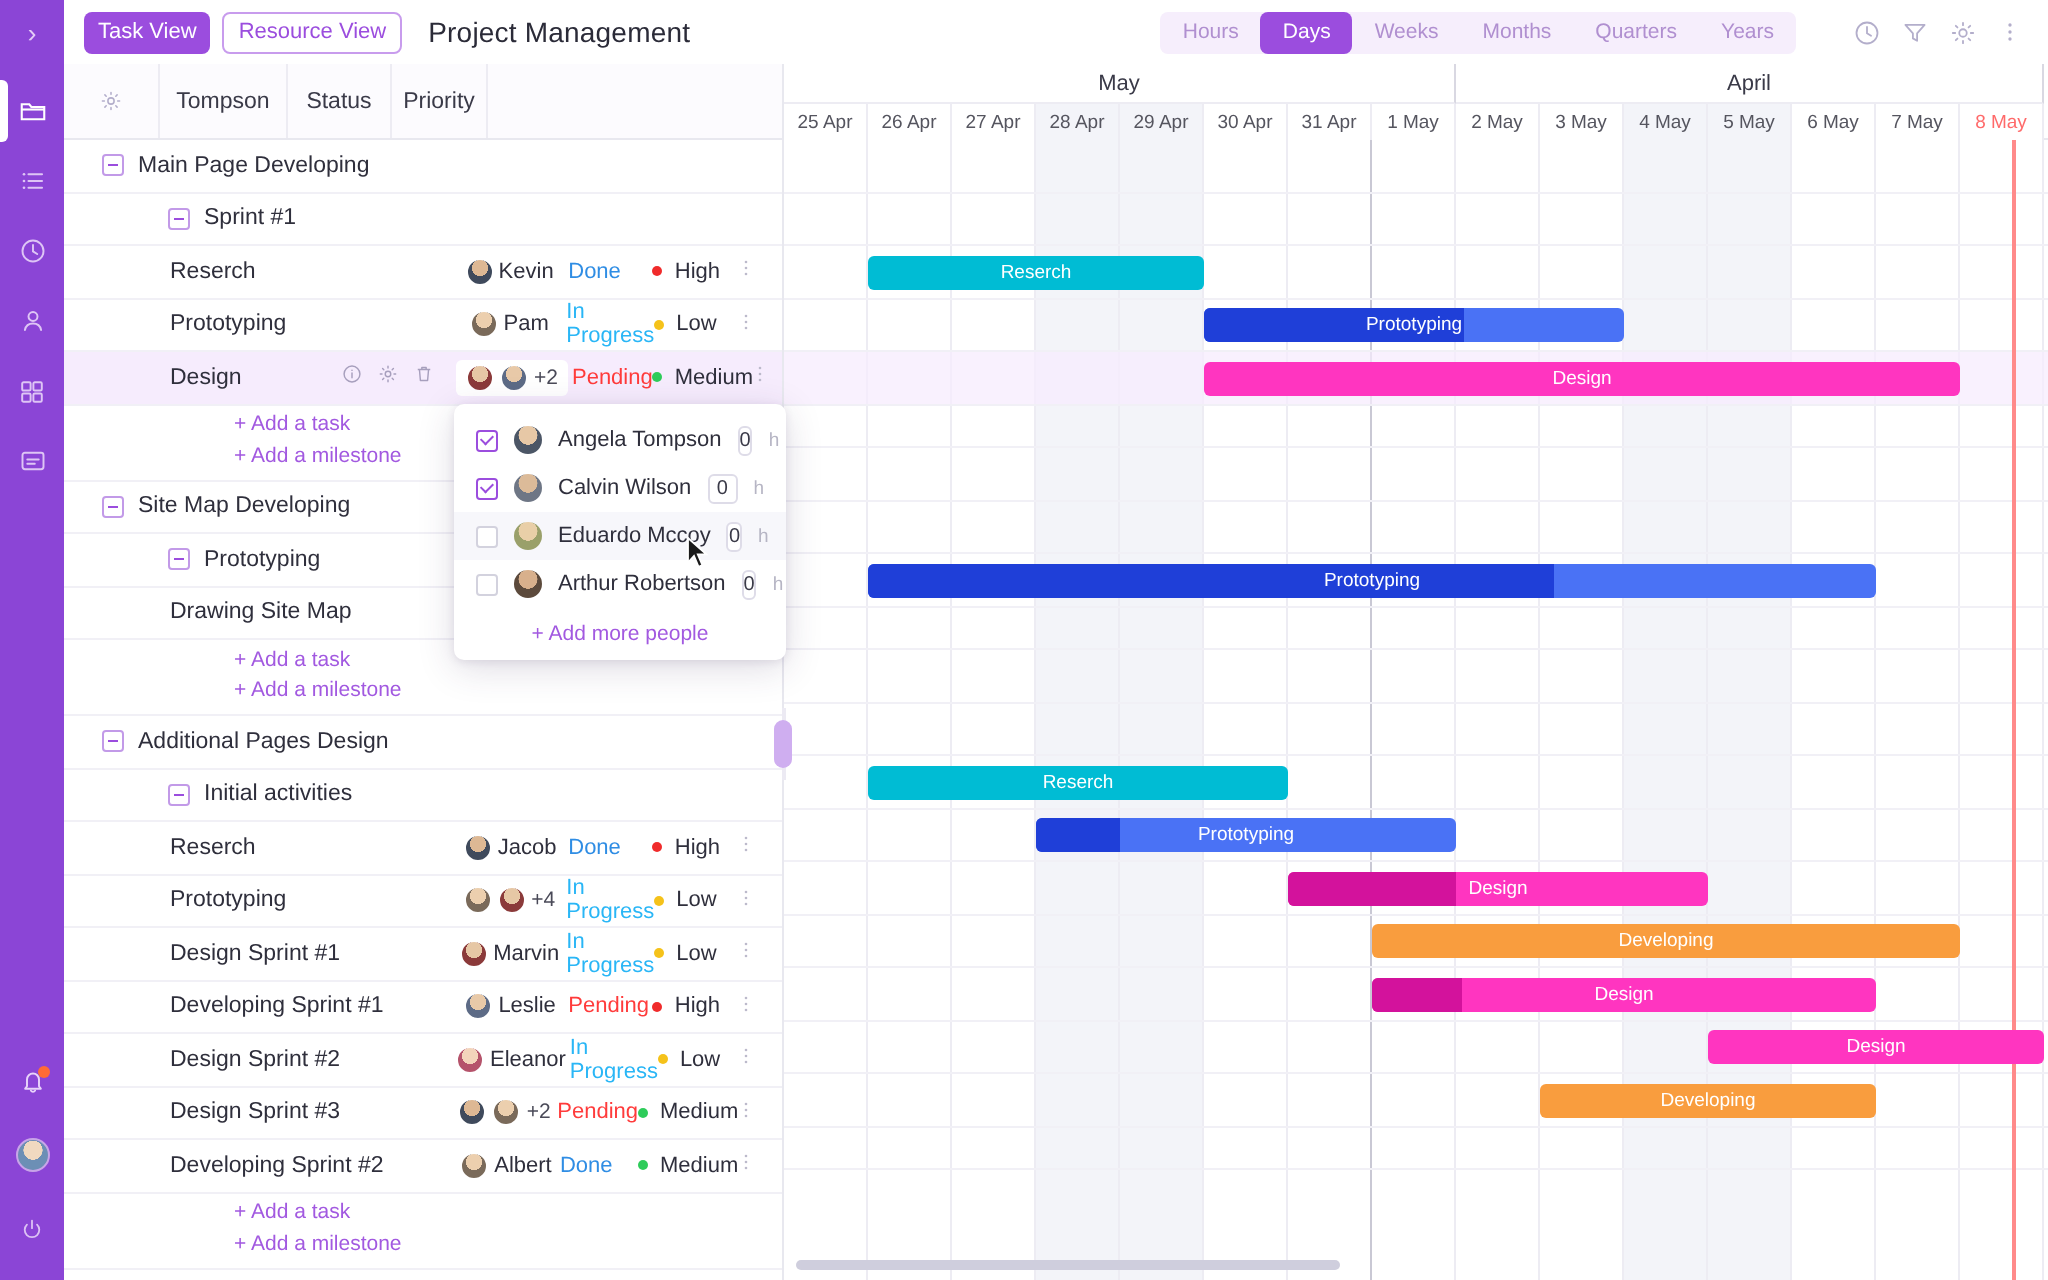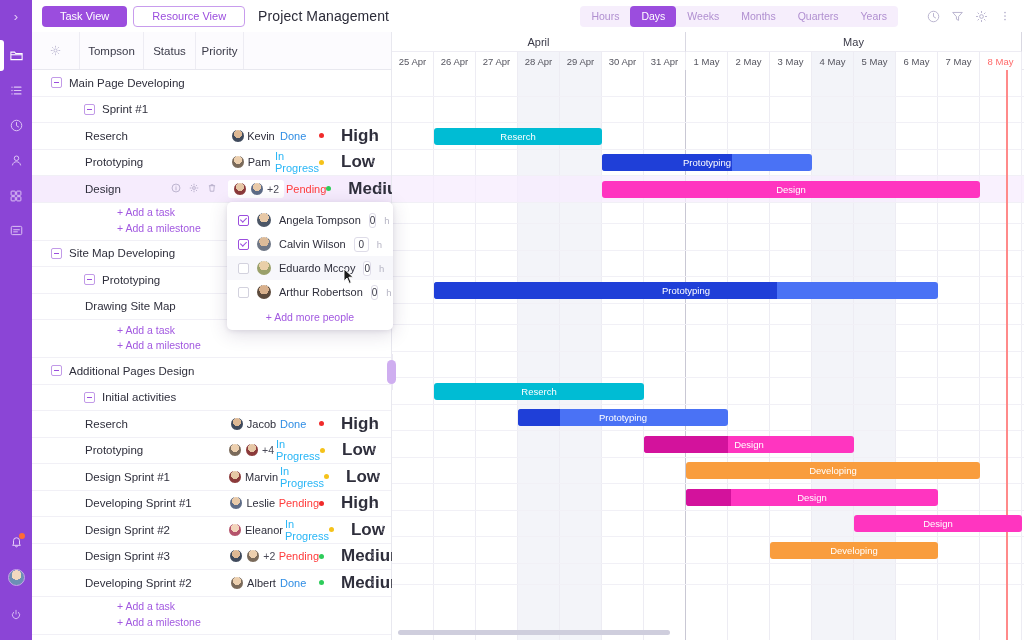--- a/index.html
+++ b/index.html
@@ -40,21 +40,21 @@
 
   
   .main { flex: 1; display: flex; flex-direction: column; height: 640px; position: relative; background:#fff; }
 
   
   .topbar {
     height: 32px; flex: 0 0 32px; display: flex; align-items: center;
     background: #fff; padding: 0 8px 0 10px; position: relative; z-index: 5;
   }
   .vbtn {
-    height: 21px; padding: 0 18px; border-radius: 4px; font-size: 11px;
+    height: 21px; padding: 0 7px; border-radius: 4px; font-size: 11px;
     display: flex; align-items: center; justify-content: center; cursor: pointer;
   }
   .vbtn.primary { background: #9b4dde; color: #fff; }
   .vbtn.ghost { background: #fff; color: #9b4dde; border: 1px solid #c89ced; margin-left: 6px; }
   .proj-title { font-size: 14px; color: #2b2b38; margin-left: 13px; letter-spacing: .1px; }
   .scale-group { display: flex; background: #f6eefc; border-radius: 4px; margin-left: auto; overflow: hidden; }
   .scale-btn {
     height: 21px; padding: 0 11px; font-size: 10.5px; color: #b08fd0;
     display: flex; align-items: center; cursor: pointer; background: transparent;
   }
@@ -111,21 +111,21 @@
   .av.a3 { background: radial-gradient(circle at 50% 33%, #ddb894 0 40%, #3f4a5c 41% 100%); }
   .av.a4 { background: radial-gradient(circle at 50% 33%, #eccfae 0 40%, #7a6a5a 41% 100%); }
   .av.a5 { background: radial-gradient(circle at 50% 33%, #e6c7a5 0 40%, #8b3a3a 41% 100%); }
   .aname { font-size: 11px; color: #2f2f3c; white-space: nowrap; }
   .aplus { font-size: 10.5px; color: #4a4a58; }
   .avbox {
     display: flex; align-items: center; gap: 3px; background: #fff;
     border-radius: 3px; padding: 2px 5px;
   }
   .status { width: 52px; text-align: left; font-size: 11px; padding-left: 2px; }
-  .priority { width: 48px; display: flex; align-items: center; gap: 17px; font-size: 17px; color: #2f2f3c; font-weight: bold; }
+  .priority { width: 48px; display: flex; align-items: center; gap: 6px; font-size: 11px; color: #2f2f3c; }
   .pdot { width: 5px; height: 5px; border-radius: 50%; flex: 0 0 5px; }
   .kebab { margin-left: auto; padding-right: 12px; color: #b9b8c6; font-size: 11px; line-height: 1; letter-spacing: 0; }
   .addrow {
     height: 15.5px; display: flex; align-items: center; padding-left: 85px;
     font-size: 10.5px; color: #a259e0; cursor: pointer;
   }
   .addblock { border-bottom: 1px solid #f1f0f6; padding: 2px 0 4px; }
 
   
   .splitter {
@@ -642,22 +642,22 @@
       </div>
 
       <div class="splitter">
         <div class="line"></div>
         <div class="grip"></div>
       </div>
 
       <div class="gantt">
         <div class="g-head">
           <div class="g-months" id="g-months">
+              <div class="g-month" style="flex: 0 0 336px;">May</div>
               <div class="g-month" style="flex: 0 0 294px;">April</div>
-              <div class="g-month" style="flex: 0 0 336px;">May</div>
             </div>
           <div class="g-days" id="g-days">
               <div class="g-day">25 Apr</div>
               <div class="g-day">26 Apr</div>
               <div class="g-day">27 Apr</div>
               <div class="g-day weekend">28 Apr</div>
               <div class="g-day weekend">29 Apr</div>
               <div class="g-day">30 Apr</div>
               <div class="g-day">31 Apr</div>
               <div class="g-day">1 May</div>

